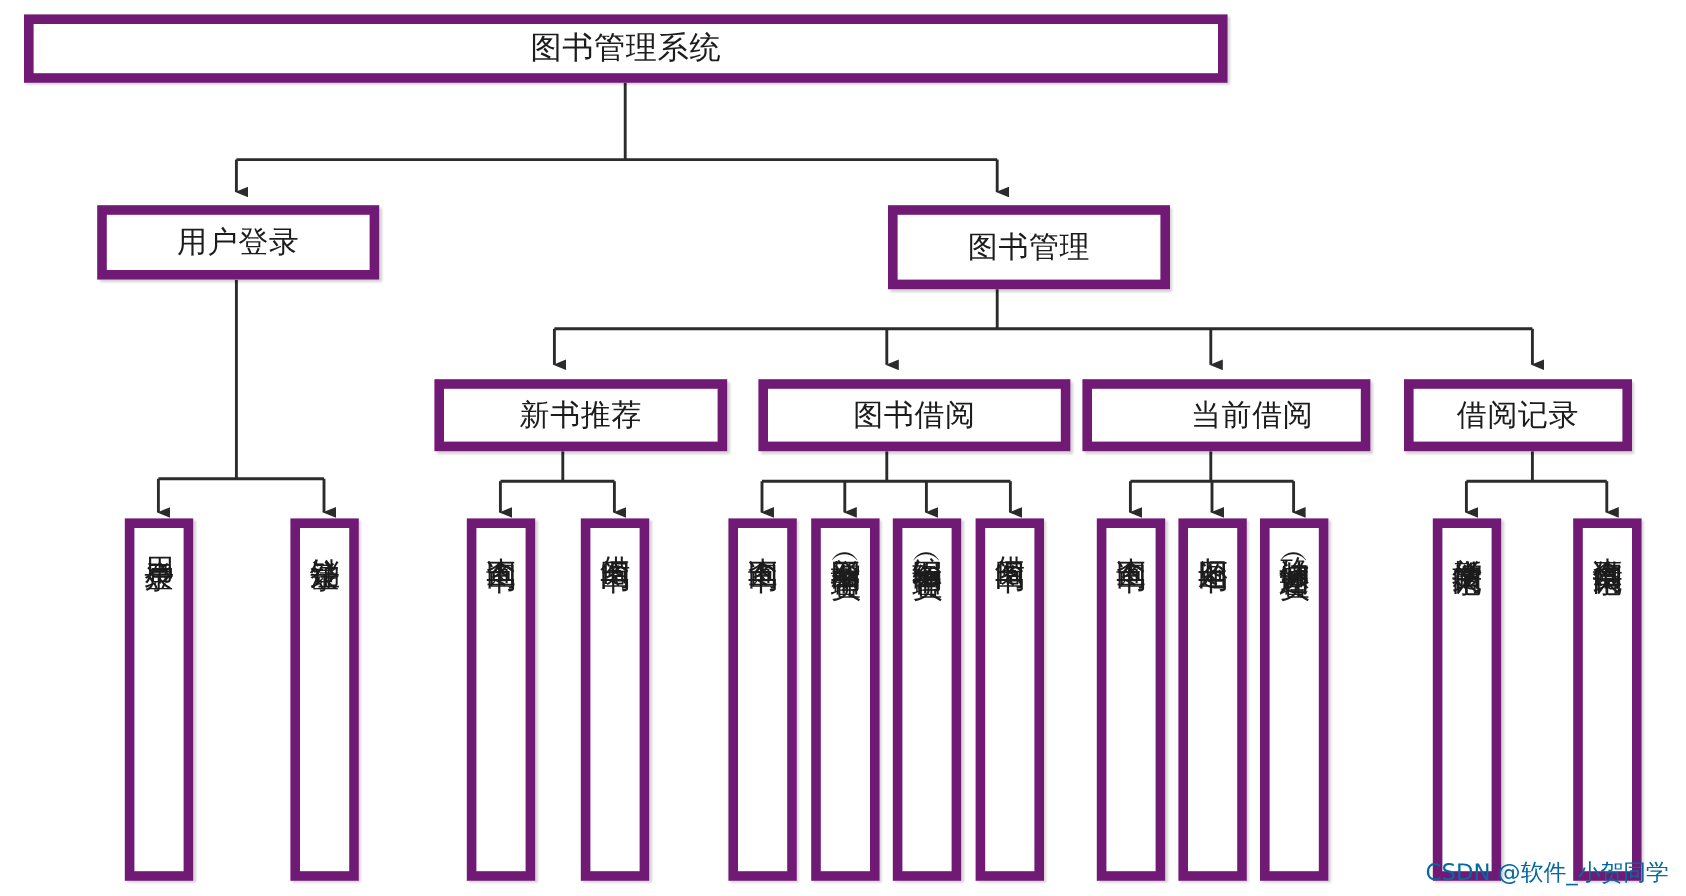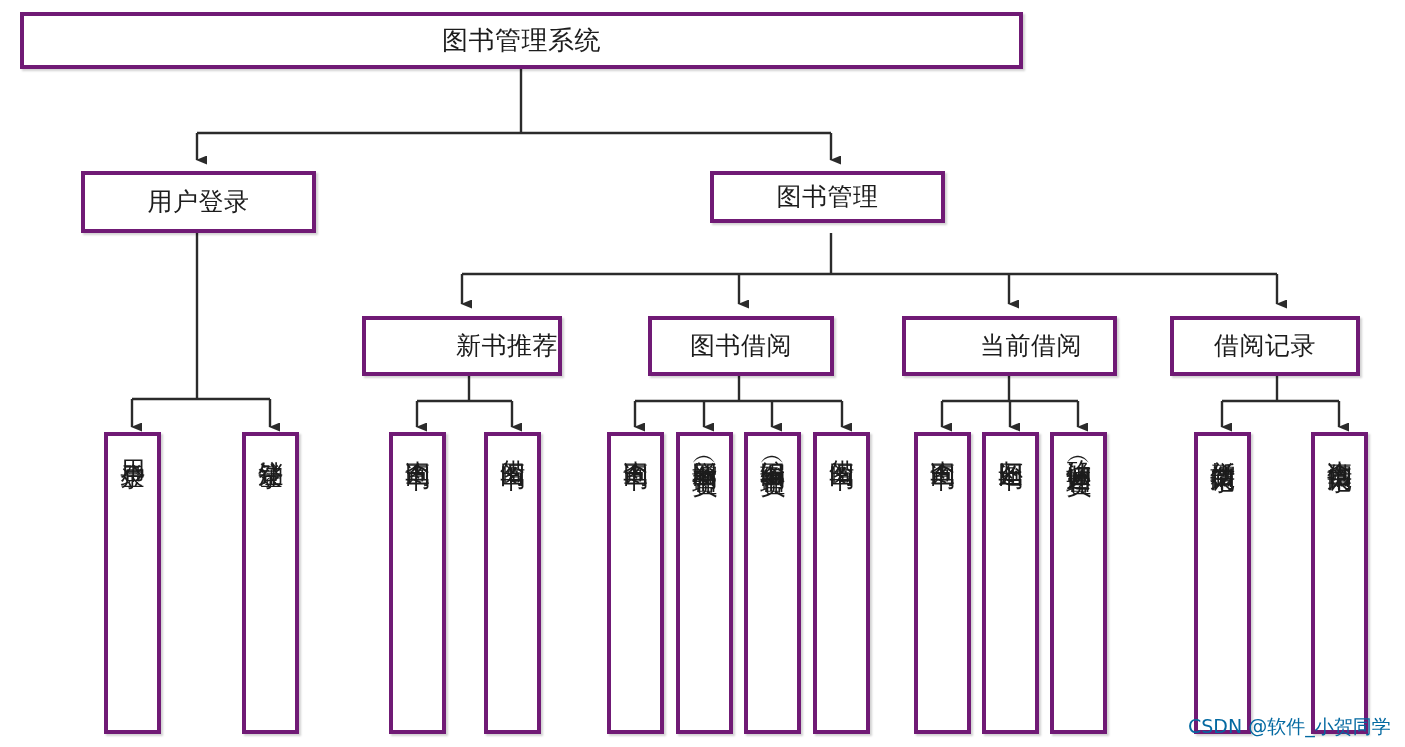--- a/index.html
+++ b/index.html
@@ -23,21 +23,21 @@
     left: 0;
     top: 0;
     width: 1405px;
     height: 747px;
     pointer-events: none;
   }
   .node {
     position: absolute;
     box-sizing: border-box;
     background: #ffffff;
-    border: 4px solid #701a75;
+    border: 8px solid #701a75;
     box-shadow: 2px 2px 2px rgba(0,0,0,0.18);
     display: flex;
     align-items: center;
     justify-content: center;
     color: #1c1c1c;
   }
   .node .label {
     display: block;
     text-align: center;
     line-height: 1.12;
@@ -131,33 +131,33 @@
   </svg>
 
   <div class="node horiz root" style="left:20px; top:12px; width:1003px; height:57px;">
     <span class="label">图书管理系统</span>
   </div>
 
   <div class="node horiz" style="left:81px; top:171px; width:235px; height:62px;">
     <span class="label">用户登录</span>
   </div>
 
-  <div class="node horiz" style="left:710px; top:171px; width:235px; height:52px;">
+  <div class="node horiz" style="left:740px; top:171px; width:235px; height:70px;">
     <span class="label">图书管理</span>
   </div>
 
-  <div class="node horiz" style="left:362px; top:316px; width:200px; height:60px;justify-content:flex-end;">
+  <div class="node horiz" style="left:362px; top:316px; width:244px; height:60px;">
     <span class="label">新书推荐</span>
   </div>
 
-  <div class="node horiz" style="left:632px; top:316px; width:186px; height:60px;margin-left:16px;">
+  <div class="node horiz" style="left:632px; top:316px; width:260px; height:60px;">
     <span class="label">图书借阅</span>
   </div>
 
-  <div class="node horiz" style="left:902px; top:316px; width:215px; height:60px;padding-left:43px;">
+  <div class="node horiz" style="left:902px; top:316px; width:240px; height:60px;padding-left:43px;">
     <span class="label">当前借阅</span>
   </div>
 
   <div class="node horiz" style="left:1170px; top:316px; width:190px; height:60px;">
     <span class="label">借阅记录</span>
   </div>
 
   <div class="node vert" style="left:104px; top:432px; width:57px; height:302px;">
     <span class="label">用户登录</span>
   </div>

